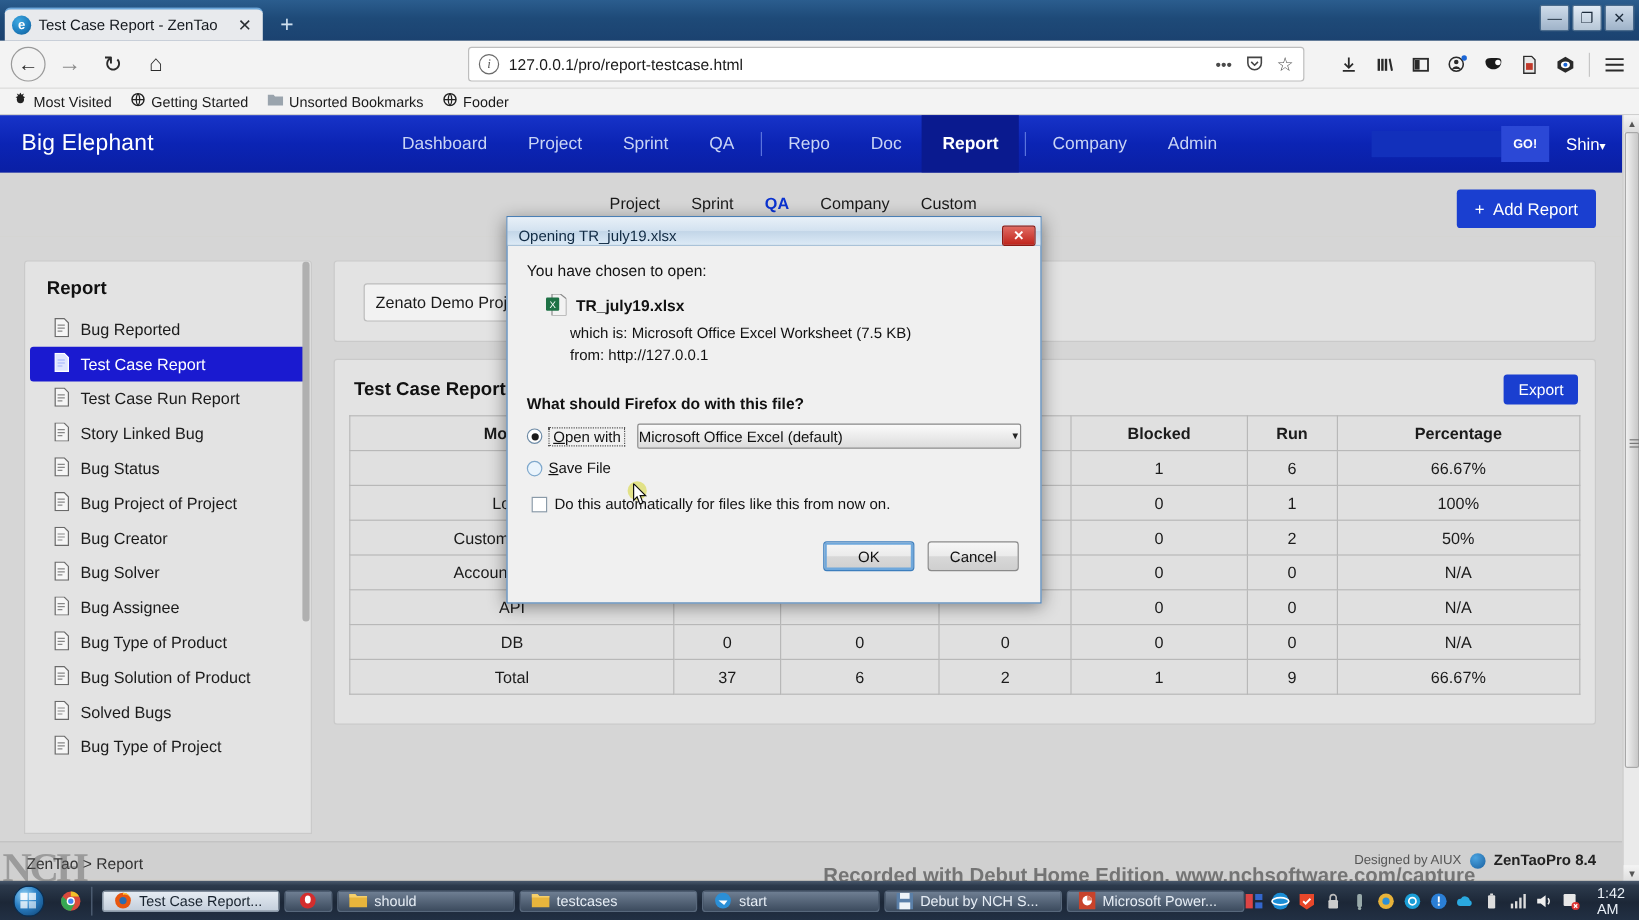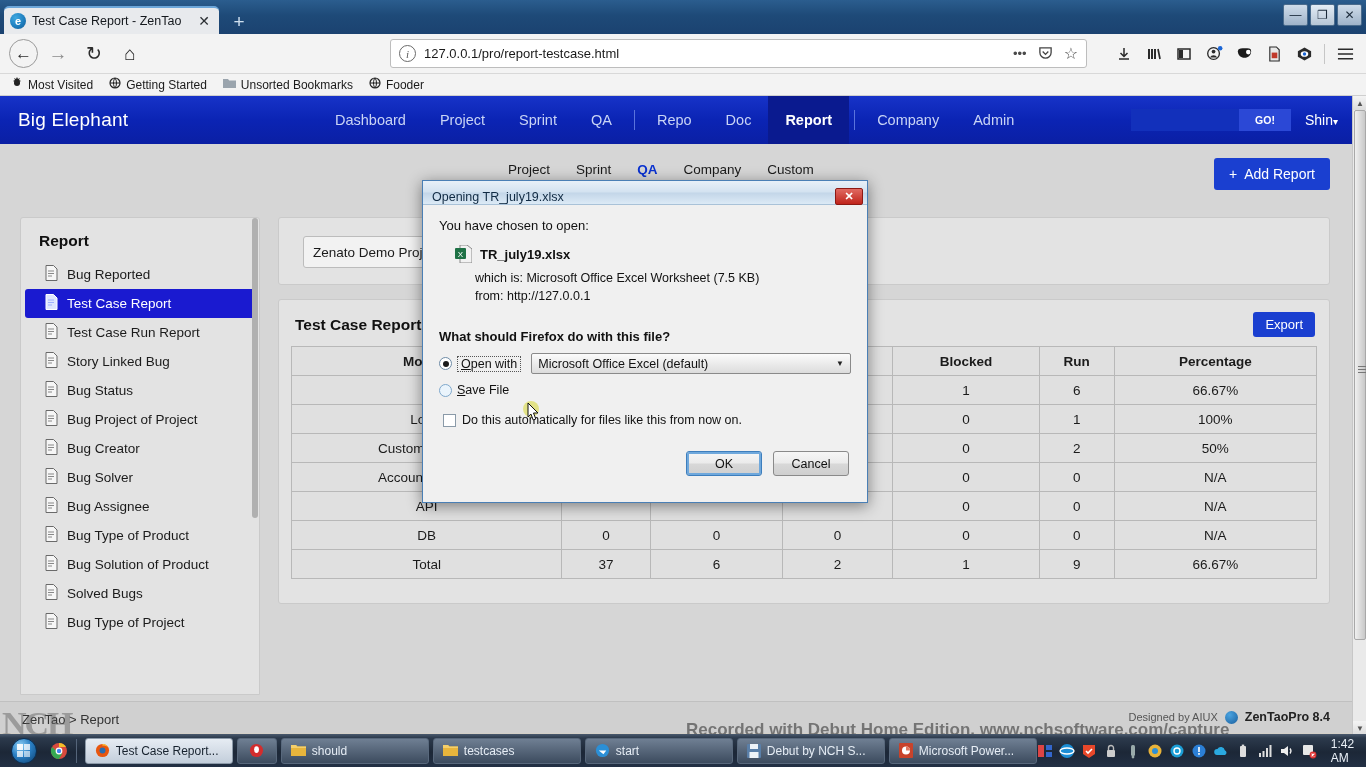--- a/index.html
+++ b/index.html
@@ -124,21 +124,21 @@
   .mnav.active { background: #0a1a8f; color: #fff; font-weight: bold; }
   .mnav-sep { width: 1px; height: 20px; background: #5a73dd; margin: 0 5px; }
   .headright {
     margin-left: auto; display: flex; align-items: center; padding-right: 14px;
   }
   .searchbox {
     width: 108px; height: 22px; background: #1230bb; border: none;
   }
   .gobtn {
     background: #2b48d6; color: #fff; font-size: 10.5px; font-weight: bold;
-    padding: 4px 16px; height: 22px; display: flex; align-items: center;
+    padding: 4px 10px; height: 30px; display: flex; align-items: center;
   }
   .user { color: #fff; font-size: 14px; margin-left: 14px; }
 
   
   .subnavbar {
     position: absolute; top: 144px; left: 0; width: 1352px; height: 53px;
     background: #d6d6d6;
   }
   .subnav {
     position: absolute; top: 18px; left: 508px; display: flex; gap: 26px;
@@ -310,21 +310,21 @@
   .radio.off { border-color: #7fa8cc; background: #eaf4fc; }
   .rlabel { font-size: 12.5px; color: #111; }
   .rlabel u { text-decoration: underline; }
   .rlabel.focused {
     border: 1px dotted #555; padding: 0 3px;
   }
   .combo {
     margin-left: 10px; flex: 1; height: 21px;
     background: linear-gradient(to bottom,#fbfbfb,#dcdcdc);
     border: 1px solid #8a8a8a; border-radius: 2px;
-    display: flex; align-items: center; padding: 0 6px;
+    display: flex; align-items: center; padding: 0 0;
     font-size: 12.5px; color: #111;
   }
   .combo .arr { margin-left: auto; font-size: 8px; color: #222; }
   .chkrow { display: flex; align-items: center; margin: 16px 0 0 4px; }
   .chk {
     width: 13px; height: 13px; border: 1px solid #8a9aa8; background: #fff;
     margin-right: 6px; flex: 0 0 13px;
   }
   .dlg-btns {
     position: absolute; right: 18px; bottom: 26px; display: flex; gap: 11px;
@@ -360,21 +360,21 @@
     background: radial-gradient(circle at 35% 28%, #8fd0f5 0%, #2a7fc4 45%, #0d3f6e 100%);
     border: 1px solid #0a2e52;
     display: flex; align-items: center; justify-content: center;
   }
   .qlaunch {
     width: 28px; height: 28px; display: flex; align-items: center;
     justify-content: center;
   }
   .tb-sep { width: 1px; height: 24px; background: #55657a; margin: 0 4px; }
   .tbitem {
-    height: 26px; display: flex; align-items: center; gap: 6px;
+    height: 18px; display: flex; align-items: center; gap: 6px;
     padding: 0 9px; margin-left: 4px; border-radius: 3px;
     background: linear-gradient(to bottom,#6f7f93,#3c4b5e);
     border: 1px solid #58687c; color: #e6edf5; font-size: 12px;
     white-space: nowrap; overflow: hidden;
   }
   .tbitem.active {
     background: linear-gradient(to bottom,#e6ecf3,#c3cedb);
     border-color: #8c9aa9; color: #17222e;
   }
   .tbitem.w { width: 148px; }

